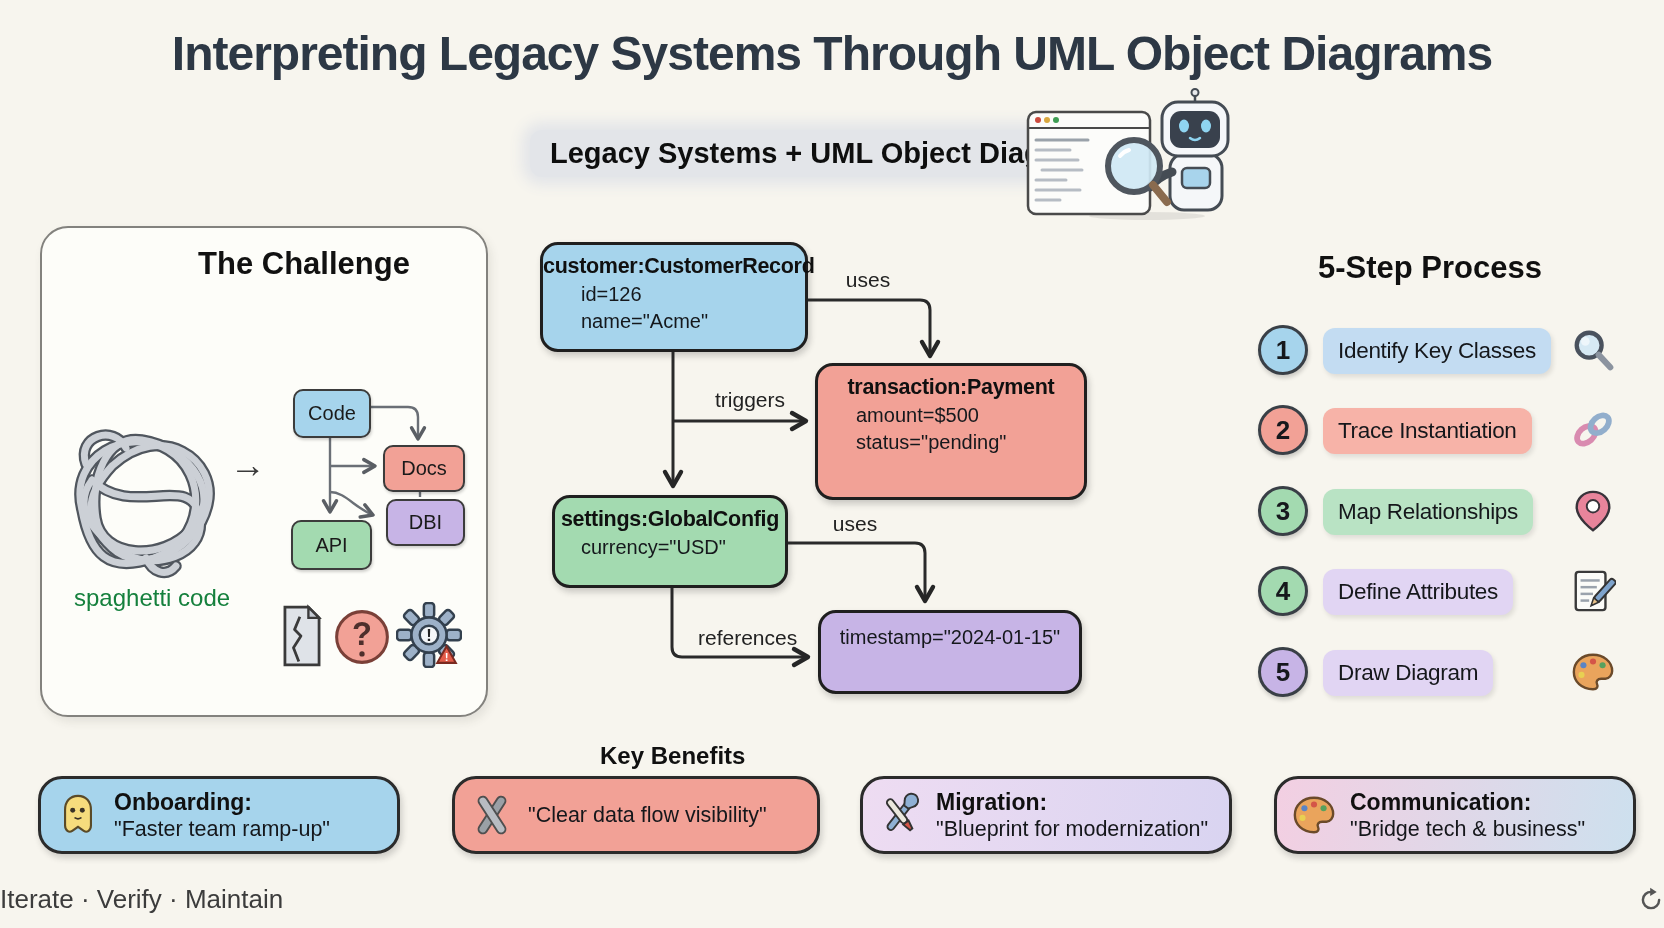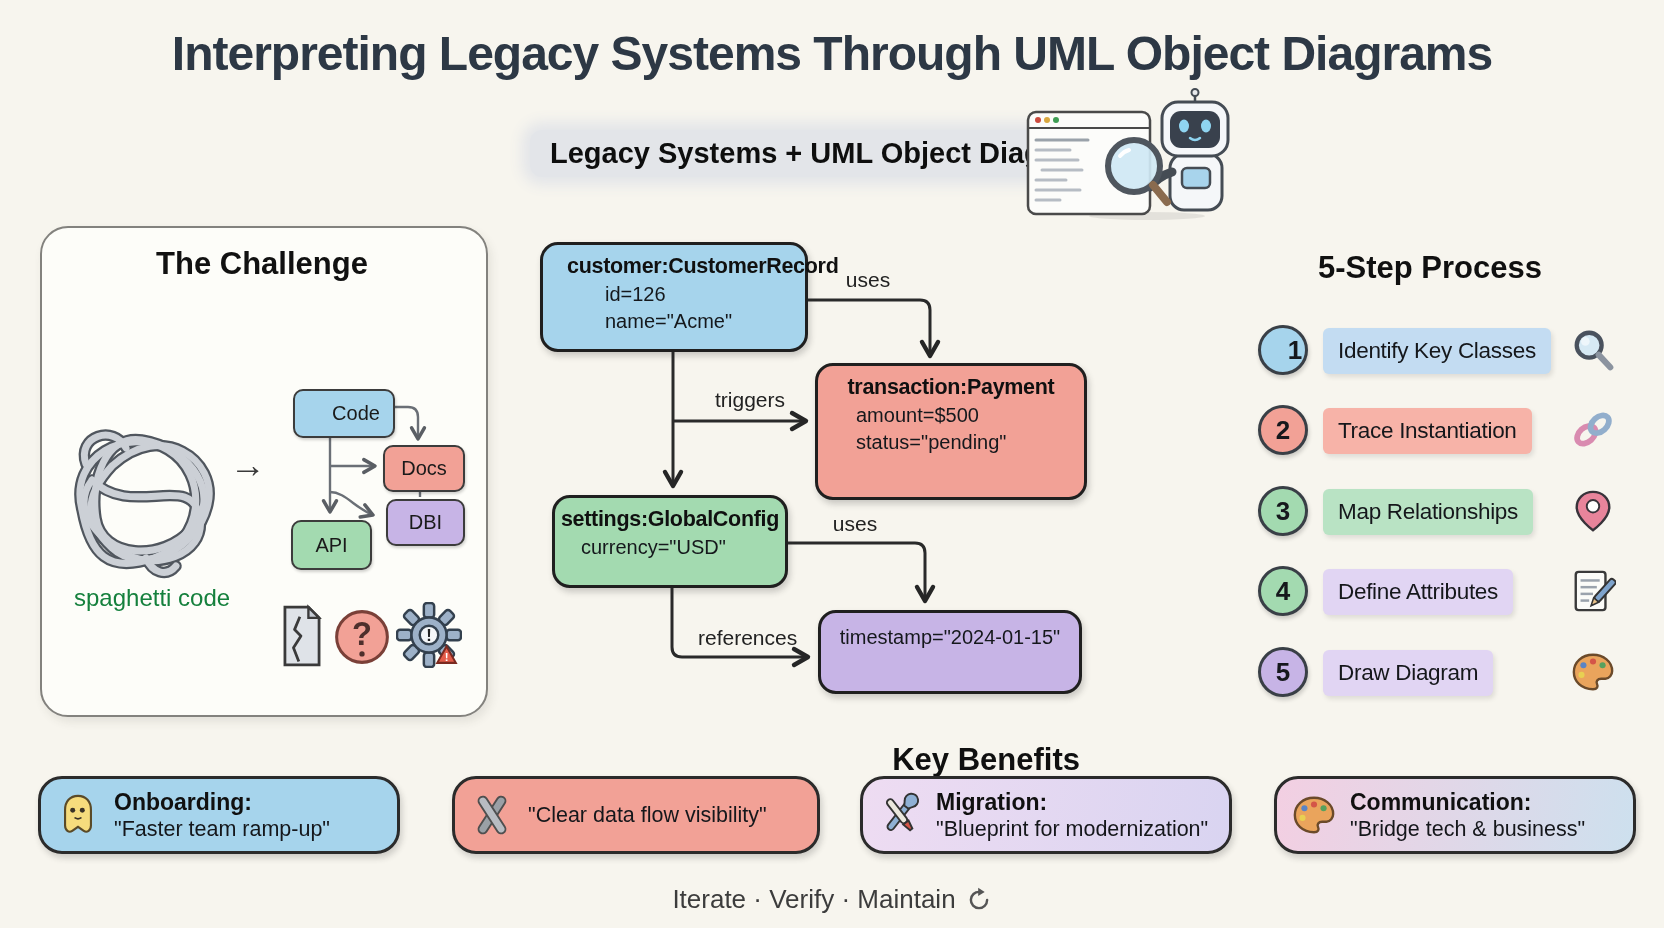--- a/index.html
+++ b/index.html
@@ -8,66 +8,66 @@
   .abs{position:absolute;}
 
   .main-title{left:0;top:26px;width:1664px;text-align:center;font-size:48px;font-weight:700;
     color:#2d3845;letter-spacing:-1px;}
   .subtitle{left:530px;top:130px;font-size:29px;font-weight:700;color:#0e0e0e;
     background:#e3e5e9;padding:7px 20px;border-radius:12px;box-shadow:0 0 14px 8px #e3e5e9;}
 
   
   .panel{left:40px;top:226px;width:444px;height:487px;background:#fdfdf9;
     border:2.5px solid #83827e;border-radius:28px;box-shadow:3px 5px 10px rgba(60,60,50,.10);}
-  .panel-title{left:40px;top:246px;width:444px;text-align:center;font-size:31px;font-weight:700;color:#111;}
+  .panel-title{left:40px;top:246px;width:444px;text-align:center;font-size:31px;font-weight:700;color:#111;padding-left:42px;}
   .mini-node{position:absolute;display:flex;align-items:center;justify-content:center;
     border:2.2px solid #3c3c3c;border-radius:10px;font-size:20px;font-weight:500;color:#1a1a1a;
     box-shadow:1px 2px 3px rgba(0,0,0,.18);}
   .knot-arrow{left:230px;top:444px;font-size:36px;font-weight:700;color:#3a3a3a;}
   .challenge-caption{left:74px;top:584px;font-size:24px;color:#15803d;}
 
   
   .uml-box{position:absolute;border:3px solid #1f1f1f;border-radius:18px;
     box-shadow:2px 4px 6px rgba(40,40,40,.22);padding-top:9px;box-sizing:border-box;}
   .uml-title{text-align:center;font-weight:700;font-size:21.5px;color:#101010;letter-spacing:-.3px;}
   .uml-attr{font-size:20px;color:#15181c;margin-top:4px;padding-left:38px;}
   .uml-attr.pad-sm{padding-left:26px;}
   .uml-attr.centered{padding-left:0;text-align:center;}
   .edge-label{position:absolute;font-size:21px;color:#222;text-align:center;}
 
   
   .process-title{left:1240px;top:250px;width:380px;text-align:center;font-size:31px;font-weight:700;color:#101010;}
   .step-circle{position:absolute;left:1258px;width:50px;height:50px;border-radius:50%;
     border:3px solid #393f46;display:flex;align-items:center;justify-content:center;
     font-size:26px;font-weight:700;color:#16181c;box-shadow:1px 3px 4px rgba(0,0,0,.18);box-sizing:border-box;}
-  .step-pill{position:absolute;left:1323px;height:46px;line-height:46px;border-radius:6px;
+  .step-pill{position:absolute;left:1323px;height:46px;line-height:46px;border-radius:12px;
     padding:0 15px;font-size:22.5px;letter-spacing:-.3px;color:#15171b;white-space:nowrap;
     box-shadow:2px 3px 5px rgba(0,0,0,.10);}
   .step-icon{position:absolute;left:1570px;width:46px;height:46px;}
 
   
-  .bg-blue{background:#a6d4ec;padding-left:24px;} .bg-salmon{background:#f2a196;}
+  .bg-blue{background:#a6d4ec;} .bg-salmon{background:#f2a196;}
   .bg-green{background:#a3dab0;} .bg-purple{background:#c7b4e6;}
   .bg-pill-blue{background:#c3dcf2;} .bg-pill-salmon{background:#f7b3a8;}
   .bg-pill-green{background:#b9e3c4;} .bg-pill-lav{background:#e1d5f3;}
 
   
-  .benefits-title{left:600px;top:742px;width:480px;text-align:right;font-size:31px;font-weight:700;color:#101010;}
+  .benefits-title{left:600px;top:742px;width:480px;text-align:left;font-size:24px;font-weight:700;color:#101010;}
   .benefit-card{position:absolute;top:776px;height:78px;border:3px solid #2b2b2b;border-radius:24px;
     display:flex;align-items:center;gap:13px;padding:0 12px 0 14px;box-sizing:border-box;
     box-shadow:2px 4px 6px rgba(40,40,40,.20);}
   .benefit-icon{width:46px;height:46px;flex:0 0 46px;}
   .benefit-label{font-size:23px;font-weight:700;color:#101010;}
   .benefit-quote{font-size:21.5px;color:#15171b;margin-top:1px;}
   .card-1{left:38px;width:362px;background:#a6d4ec;}
   .card-2{left:452px;width:368px;background:#f2a196;}
   .card-3{left:860px;width:372px;background:linear-gradient(100deg,#eedcf2,#d9d4f1);}
   .card-4{left:1274px;width:362px;background:linear-gradient(100deg,#f3cfe2,#cde0ee);}
 
-  .footer{left:0;top:884px;width:1664px;display:flex;justify-content:center;align-items:center;gap:10px;
+  .footer{left:0;top:884px;width:1664px;display:flex;justify-content:space-between;align-items:center;gap:10px;
     font-size:26px;color:#3c3c3c;}
   .footer svg{width:26px;height:26px;}
   svg{display:block;}
 </style>
 </head>
 <body>
 
 <div class="canvas">
 
   <svg width="0" height="0" style="position:absolute" aria-hidden="true">

